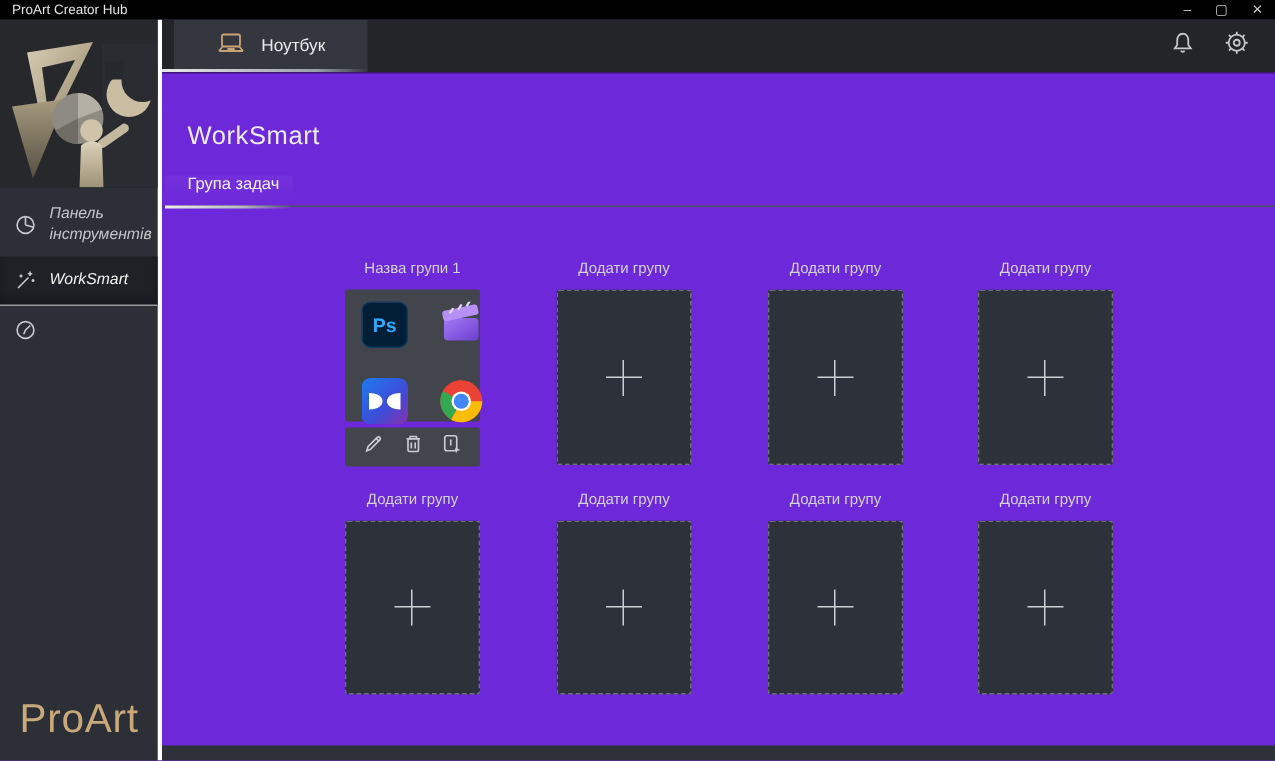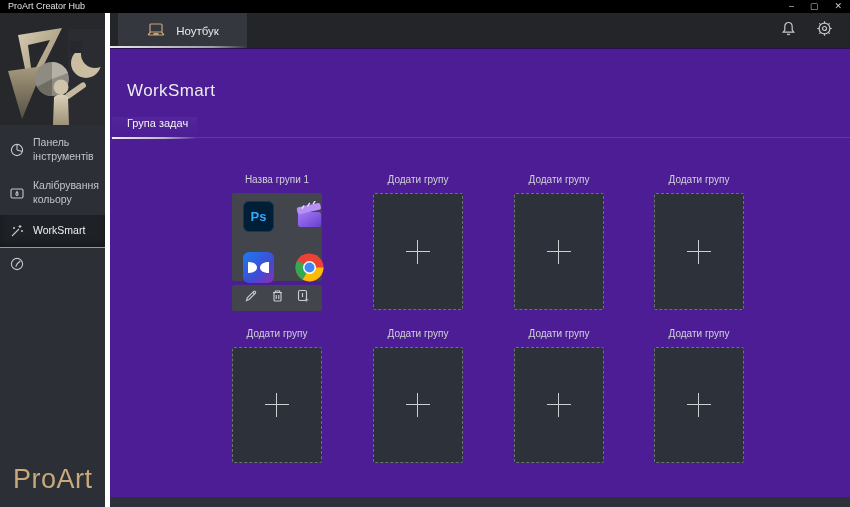--- a/index.html
+++ b/index.html
@@ -8,29 +8,29 @@
 
   
   .titlebar { position:absolute; top:0; left:0; right:0; height:13px; background:#000; z-index:30; }
   .titlebar .app-title { position:absolute; left:8px; top:0; line-height:13px; font-size:9px; color:#e2e2e2; }
   .win-controls { position:absolute; right:8px; top:0; height:13px; display:flex; gap:16px; align-items:center; }
   .win-controls span { font-size:9px; color:#c9c9c9; line-height:13px; cursor:default; }
 
   
   .sidebar { position:absolute; top:13px; left:0; width:105px; bottom:0; background:#2c2f35; z-index:10; }
   .art { height:112px; background:#26282c; overflow:hidden; }
-  .menu { margin-top:3px; }
+  .menu { margin-top:3px;font-style:italic; }
   .menu-item { display:flex; align-items:center; gap:8px; padding:8px 4px 8px 8px; font-size:10.5px; line-height:1.3; color:#c3c5c9; cursor:pointer; }
   .menu-item .mi-icon { width:17px; flex:0 0 17px; display:flex; align-items:center; justify-content:center; }
   .menu-item.selected { background:#1e2126; color:#f1f1f1; border-bottom:1px solid #97999e; box-shadow:0 -4px 6px rgba(0,0,0,.25) inset; }
   .menu-item svg { stroke:#c6c8cb; fill:none; stroke-width:1.1; }
   .brand-logo { position:absolute; bottom:12px; left:13px; font-size:27px; letter-spacing:.5px; color:#c9a87c; }
 
   
-  .content { position:absolute; top:13px; left:105px; right:0; bottom:0; background:#4c1d95; border-left:5px solid #ffffff; }
+  .content { position:absolute; top:13px; left:105px; right:0; bottom:0; background:#6d28d9; border-left:3px solid #ffffff; }
   .topbar { position:absolute; top:0; left:0; right:0; height:35px; background:#232529; box-shadow:0 1px 0 rgba(0,0,0,.45); }
   .device-tab { position:absolute; left:8px; top:0; width:129px; height:35px; background:#34373d; display:flex; align-items:center; justify-content:center; gap:10px; color:#e9eaeb; font-size:11.5px; cursor:pointer; }
   .device-tab-underline { position:absolute; left:0; top:33px; width:137px; height:2px; background:linear-gradient(90deg,#e8e8e8,#9aa0a8 75%,rgba(154,160,168,0)); }
   .topbar-icons { position:absolute; right:16px; top:0; height:35px; display:flex; align-items:center; gap:18px; }
   .topbar-icons svg { stroke:#c6c8cb; fill:none; stroke-width:1.2; cursor:pointer; }
 
   .page { position:absolute; top:35px; left:0; right:0; bottom:0; }
   .page-title { position:absolute; left:17px; top:33px; font-size:17px; font-weight:400; letter-spacing:.4px; color:#ebecee; }
   .tabs { position:absolute; left:0; right:0; top:69px; height:21px; border-bottom:1px solid #4d5056; }
   .tab-active { position:absolute; left:2px; top:0; width:85px; height:21px; padding-left:15px; font-size:11px; color:#f3f3f4; cursor:pointer; background:linear-gradient(180deg,rgba(255,255,255,.04),rgba(255,255,255,0)); }
@@ -102,29 +102,20 @@
   <div class="menu">
     <div class="menu-item">
       <span class="mi-icon">
         <svg width="16" height="16" viewBox="0 0 16 16">
             <circle cx="8" cy="8" r="5.6"></circle>
             <path d="M8 8 L8 2.4 M8 8 L13.4 9.5"></path>
           </svg>
       </span>
       <span>Панель інструментів</span>
     </div>
-    <div class="menu-item">
-      <span class="mi-icon">
-        <svg width="16" height="16" viewBox="0 0 16 16">
-            <rect x="2" y="4" width="12" height="9" rx="1.5"></rect>
-            <path d="M8 6.5 C9.5 8.6 9.3 10.4 8 10.4 C6.7 10.4 6.5 8.6 8 6.5 Z"></path>
-          </svg>
-      </span>
-      <span>Калібрування кольору</span>
-    </div>
     <div class="menu-item selected">
       <span class="mi-icon">
         <svg width="16" height="16" viewBox="0 0 16 16">
             <path d="M3 13 L10 6"></path>
             <path d="M11 2 v3 M9.5 3.5 h3"></path>
             <path d="M13 7 v2 M12 8 h2"></path>
             <path d="M5 4 v2 M4 5 h2"></path>
           </svg>
       </span>
       <span>WorkSmart</span>

